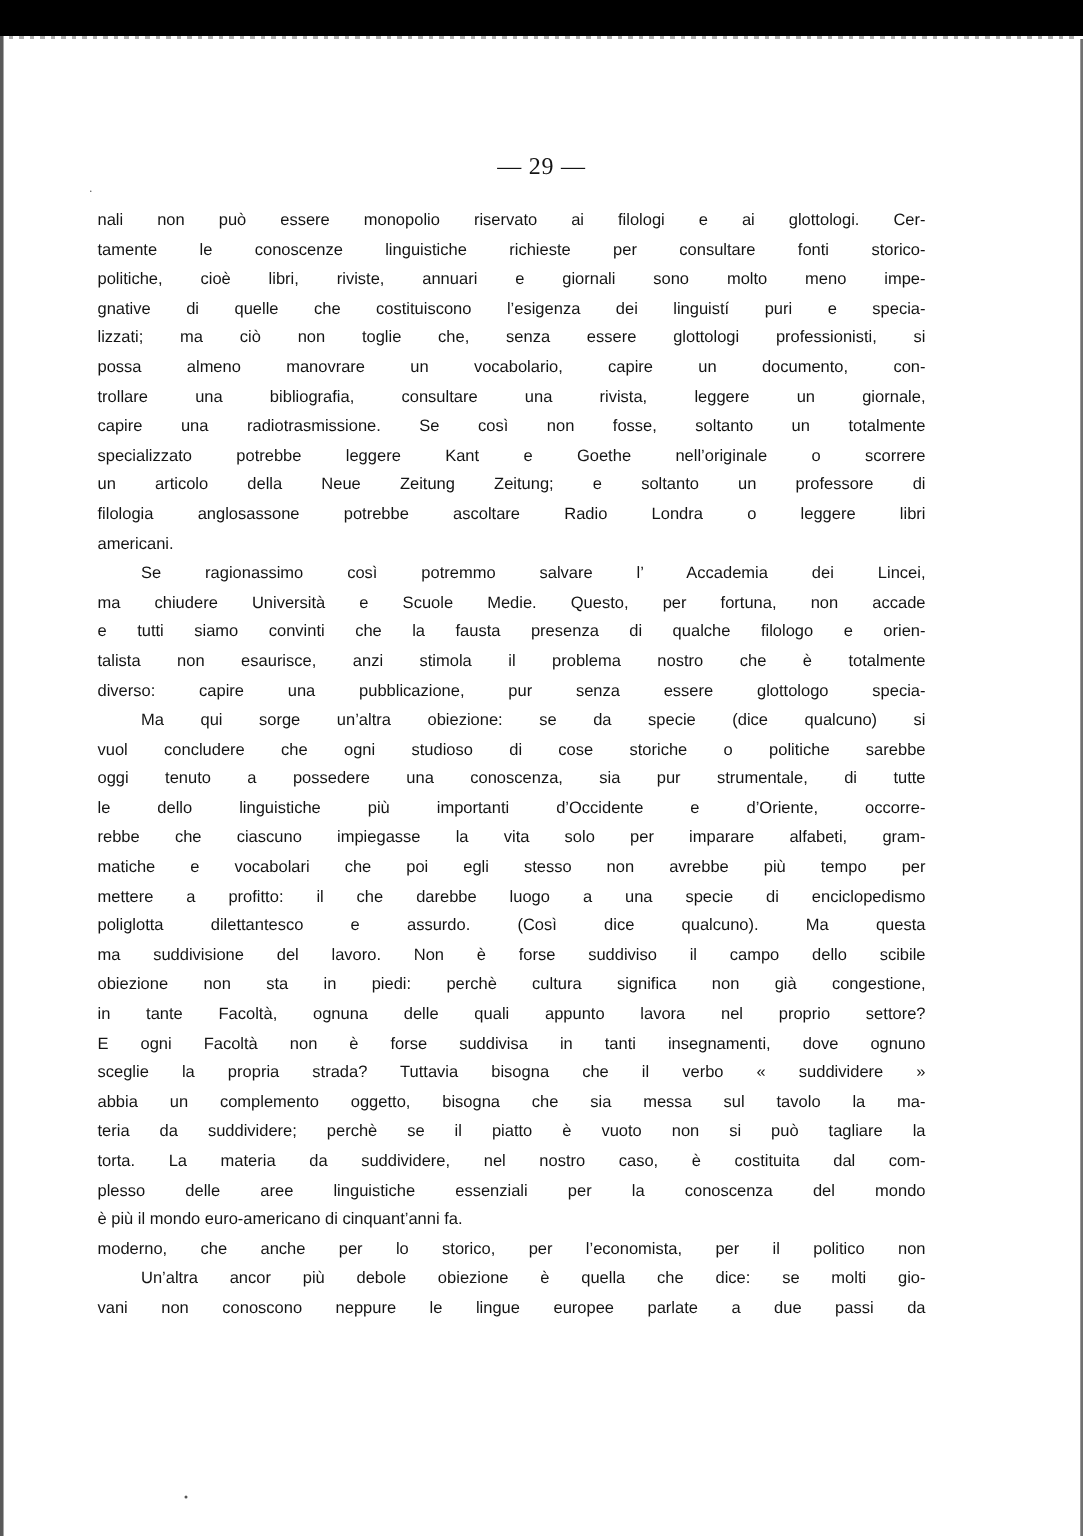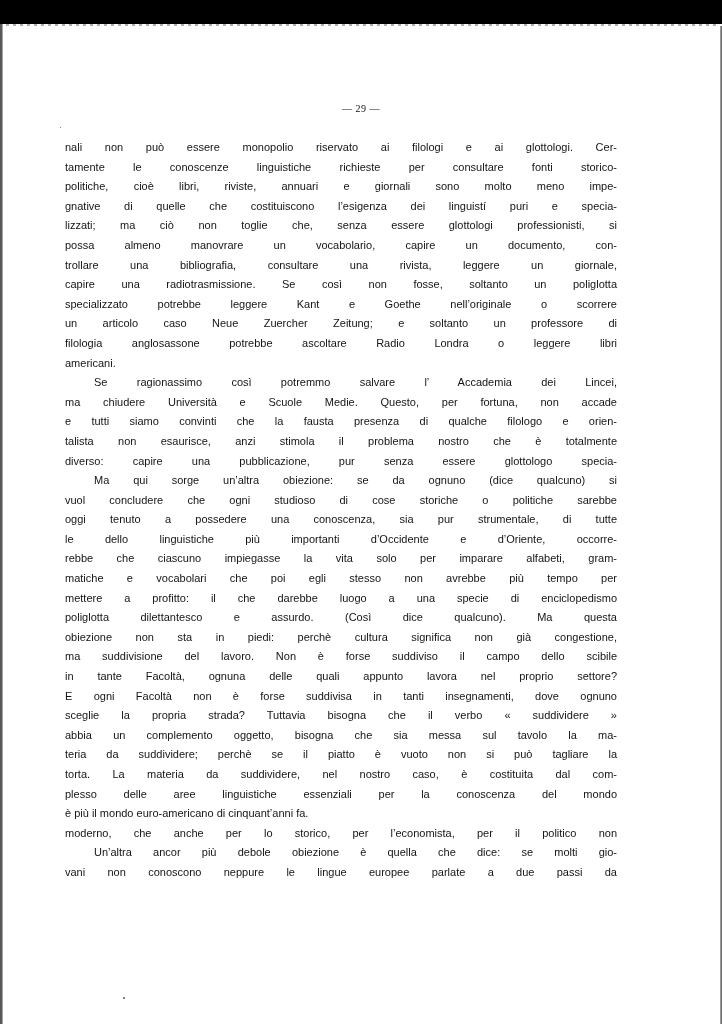--- a/index.html
+++ b/index.html
@@ -46,21 +46,21 @@
       background: linear-gradient(90deg, transparent 0 1px, #555 1px 2px, #111 2px 3px);
       opacity: 0.6;
     }
     .page-number {
       position: absolute;
       top: 103px;
       left: 0;
       width: 722px;
       text-align: center;
       font-family: "Liberation Serif", serif;
-      font-size: 10px;
+      font-size: 16px;
       letter-spacing: 0.5px;
     }
     .text-body {
       position: absolute;
       left: 65px;
       top: 138px;
       width: 552px;
     }
     .line {
       display: block;
@@ -97,44 +97,44 @@
 
 <div class="text-body">
   <div>
     <span class="line">nali non può essere monopolio riservato ai filologi e ai glottologi. Cer-</span>
     <span class="line">tamente le conoscenze linguistiche richieste per consultare fonti storico-</span>
     <span class="line">politiche, cioè libri, riviste, annuari e giornali sono molto meno impe-</span>
     <span class="line">gnative di quelle che costituiscono l’esigenza dei linguistí puri e specia-</span>
     <span class="line">lizzati; ma ciò non toglie che, senza essere glottologi professionisti, si</span>
     <span class="line">possa almeno manovrare un vocabolario, capire un documento, con-</span>
     <span class="line">trollare una bibliografia, consultare una rivista, leggere un giornale,</span>
-    <span class="line">capire una radiotrasmissione. Se così non fosse, soltanto un poliglotta</span>
+    <span class="line">capire una radiotrasmissione. Se così non fosse, soltanto un totalmente</span>
     <span class="line">specializzato potrebbe leggere Kant e Goethe nell’originale o scorrere</span>
-    <span class="line">un articolo caso Neue Zuercher Zeitung; e soltanto un professore di</span>
+    <span class="line">un articolo della Neue Zeitung Zeitung; e soltanto un professore di</span>
     <span class="line">filologia anglosassone potrebbe ascoltare Radio Londra o leggere libri</span>
     <span class="line last">americani.</span>
   </div>
   <div>
     <span class="line indent">Se ragionassimo così potremmo salvare l’ Accademia dei Lincei,</span>
     <span class="line">ma chiudere Università e Scuole Medie. Questo, per fortuna, non accade</span>
     <span class="line">e tutti siamo convinti che la fausta presenza di qualche filologo e orien-</span>
     <span class="line">talista non esaurisce, anzi stimola il problema nostro che è totalmente</span>
     <span class="line">diverso: capire una pubblicazione, pur senza essere glottologo specia-</span>
   </div>
   <div>
-    <span class="line indent">Ma qui sorge un’altra obiezione: se da ognuno (dice qualcuno) si</span>
+    <span class="line indent">Ma qui sorge un’altra obiezione: se da specie (dice qualcuno) si</span>
     <span class="line">vuol concludere che ogni studioso di cose storiche o politiche sarebbe</span>
     <span class="line">oggi tenuto a possedere una conoscenza, sia pur strumentale, di tutte</span>
     <span class="line">le dello linguistiche più importanti d’Occidente e d’Oriente, occorre-</span>
     <span class="line">rebbe che ciascuno impiegasse la vita solo per imparare alfabeti, gram-</span>
     <span class="line">matiche e vocabolari che poi egli stesso non avrebbe più tempo per</span>
     <span class="line">mettere a profitto: il che darebbe luogo a una specie di enciclopedismo</span>
     <span class="line">poliglotta dilettantesco e assurdo. (Così dice qualcuno). Ma questa</span>
+    <span class="line">ma suddivisione del lavoro. Non è forse suddiviso il campo dello scibile</span>
     <span class="line">obiezione non sta in piedi: perchè cultura significa non già congestione,</span>
-    <span class="line">ma suddivisione del lavoro. Non è forse suddiviso il campo dello scibile</span>
     <span class="line">in tante Facoltà, ognuna delle quali appunto lavora nel proprio settore?</span>
     <span class="line">E ogni Facoltà non è forse suddivisa in tanti insegnamenti, dove ognuno</span>
     <span class="line">sceglie la propria strada? Tuttavia bisogna che il verbo « suddividere »</span>
     <span class="line">abbia un complemento oggetto, bisogna che sia messa sul tavolo la ma-</span>
     <span class="line">teria da suddividere; perchè se il piatto è vuoto non si può tagliare la</span>
     <span class="line">torta. La materia da suddividere, nel nostro caso, è costituita dal com-</span>
     <span class="line">plesso delle aree linguistiche essenziali per la conoscenza del mondo</span>
     <span class="line last">è più il mondo euro-americano di cinquant’anni fa.</span>
     <span class="line">moderno, che anche per lo storico, per l’economista, per il politico non</span>
   </div>

